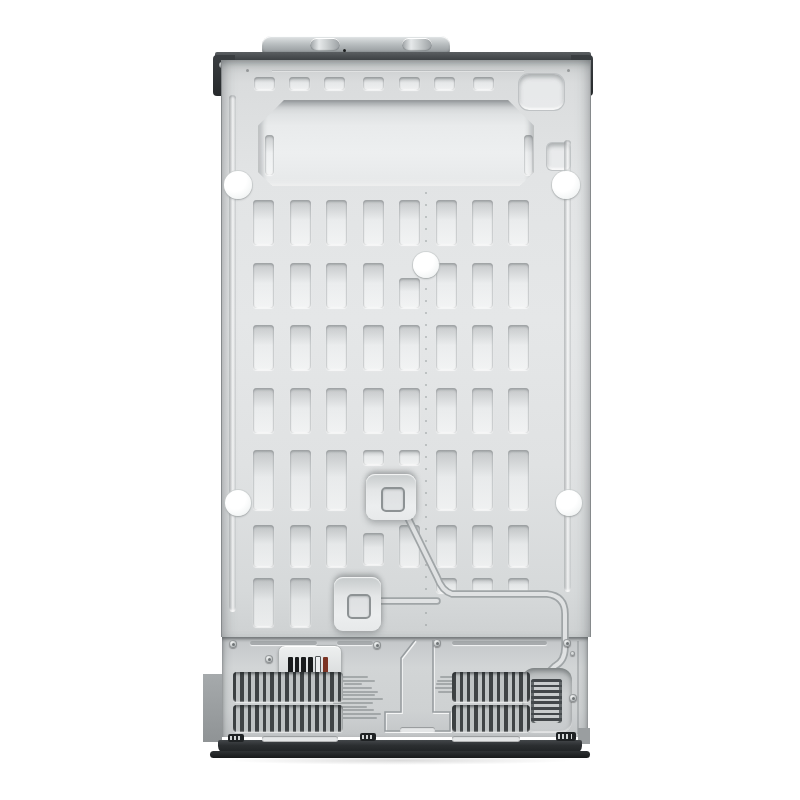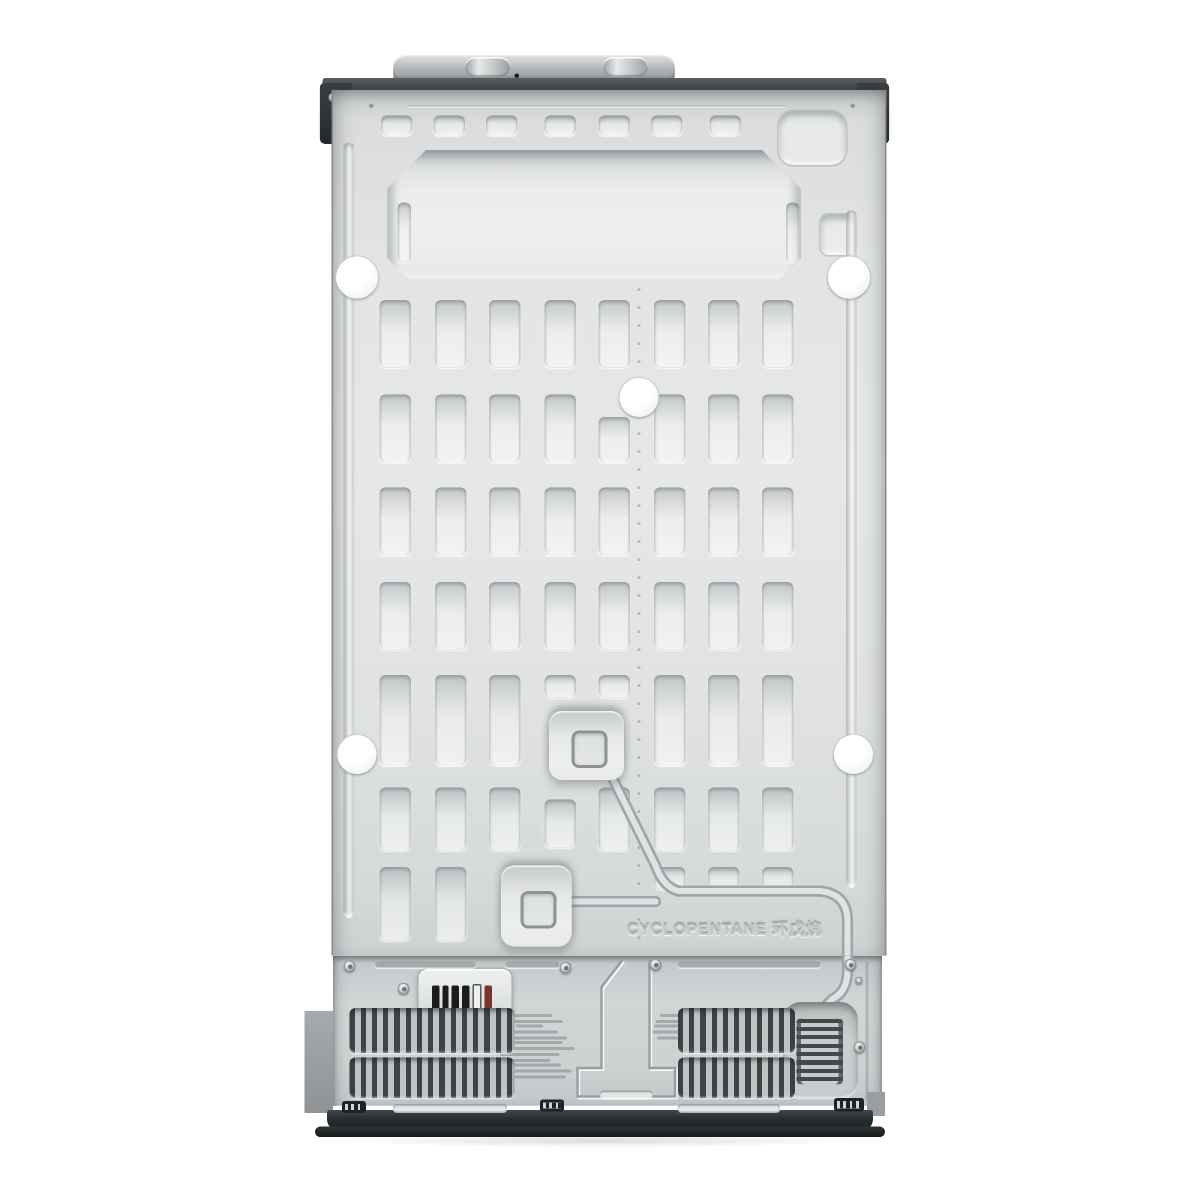--- a/index.html
+++ b/index.html
@@ -250,21 +250,20 @@
       <path class="tube-inner" d="M 158 541 L 215 541"></path>
     </svg>
 
     <div class="abs pad" style="left:144px;top:414px;width:50px;height:46px;">
       <div class="abs pad-hole" style="left:15px;top:13px;width:20px;height:21px;"></div>
     </div>
     <div class="abs pad" style="left:112px;top:517px;width:47px;height:54px;">
       <div class="abs pad-hole" style="left:13px;top:17px;width:20px;height:21px;"></div>
     </div>
 
-    <div class="abs cyclo">CYCLOPENTANE 环戊烷</div>
   <div class="abs pinhole" style="left: 24px; top: 9px;"></div>
       <div class="abs pinhole" style="left: 345px; top: 9px;"></div>
       <div class="abs plug" style="left: 2px; top: 111px; width: 28px; height: 28px;"></div>
       <div class="abs plug" style="left: 330px; top: 111px; width: 28px; height: 28px;"></div>
       <div class="abs plug" style="left: 191px; top: 192px; width: 26px; height: 26px;"></div>
       <div class="abs plug" style="left: 3px; top: 430px; width: 26px; height: 26px;"></div>
       <div class="abs plug" style="left: 334px; top: 430px; width: 26px; height: 26px;"></div>
     </div>
 
   <div class="abs bottom-panel">

